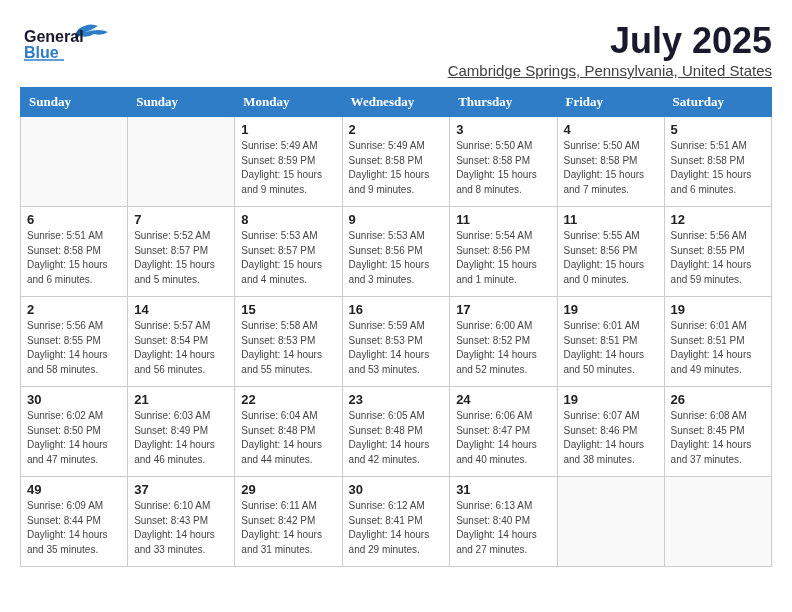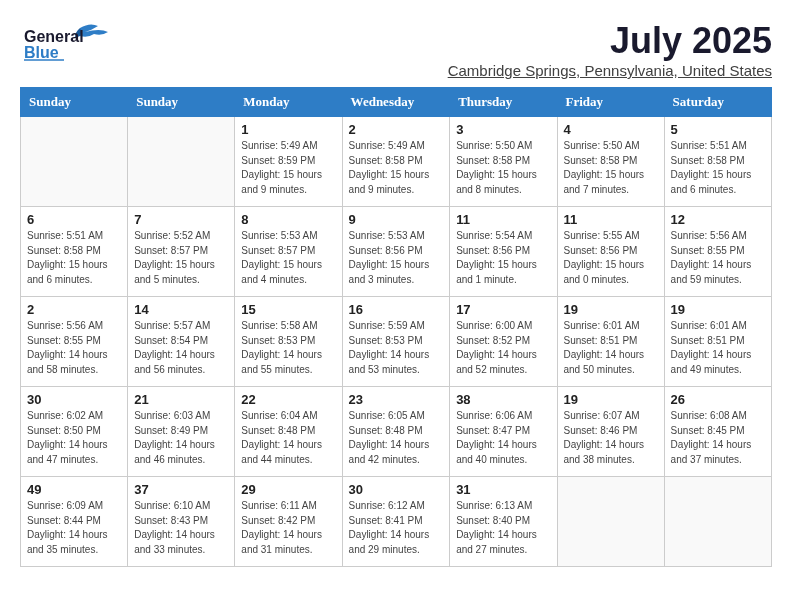--- a/index.html
+++ b/index.html
@@ -207,21 +207,21 @@
         </td>
         <td>
           <div class="day-number">22</div>
           <div class="day-info">Sunrise: 6:04 AM<br>Sunset: 8:48 PM<br>Daylight: 14 hours and 44 minutes.</div>
         </td>
         <td>
           <div class="day-number">23</div>
           <div class="day-info">Sunrise: 6:05 AM<br>Sunset: 8:48 PM<br>Daylight: 14 hours and 42 minutes.</div>
         </td>
         <td>
-          <div class="day-number">38</div>
+          <div class="day-number">24</div>
           <div class="day-info">Sunrise: 6:06 AM<br>Sunset: 8:47 PM<br>Daylight: 14 hours and 40 minutes.</div>
         </td>
         <td>
           <div class="day-number">19</div>
           <div class="day-info">Sunrise: 6:07 AM<br>Sunset: 8:46 PM<br>Daylight: 14 hours and 38 minutes.</div>
         </td>
         <td>
           <div class="day-number">26</div>
           <div class="day-info">Sunrise: 6:08 AM<br>Sunset: 8:45 PM<br>Daylight: 14 hours and 37 minutes.</div>
         </td>

